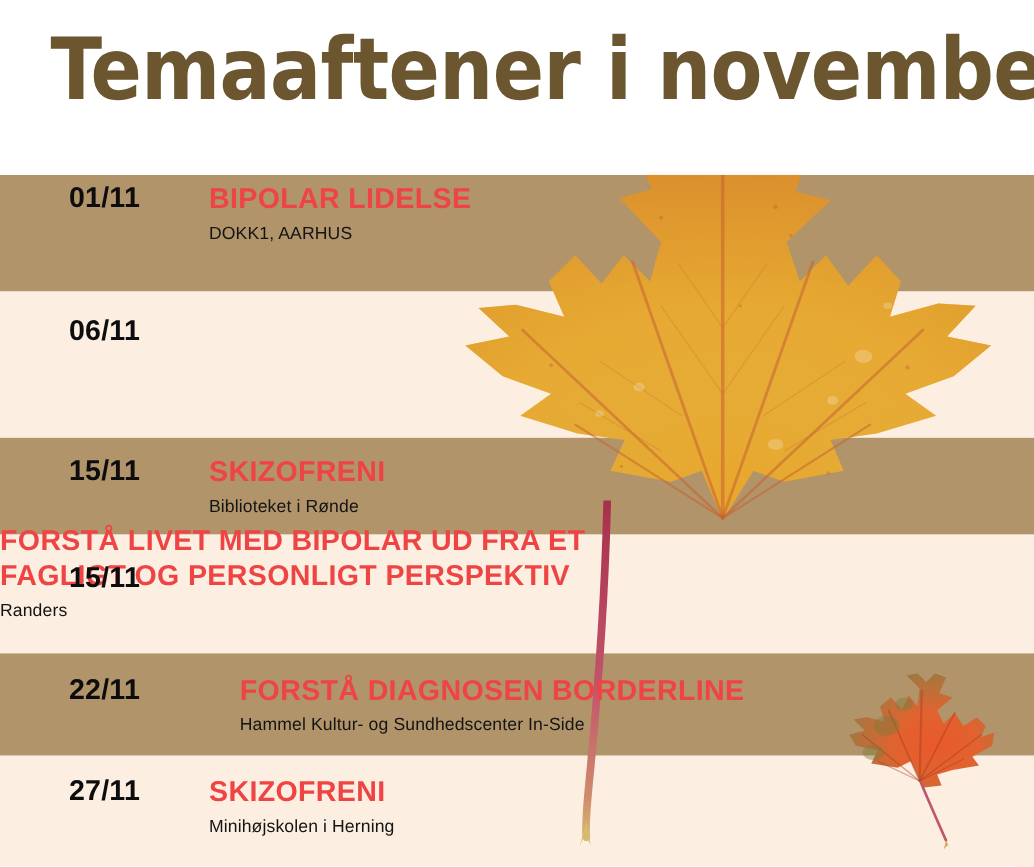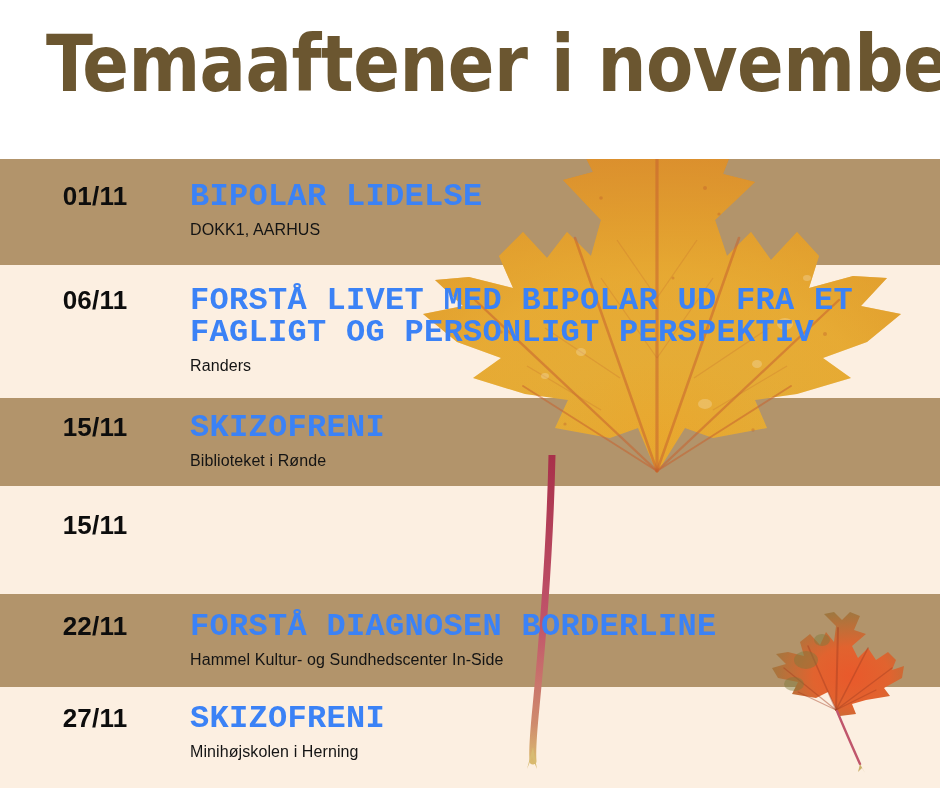--- a/index.html
+++ b/index.html
@@ -89,27 +89,26 @@
     font-size:26px;
     font-weight:700;
     color:#0d0d0d;
     letter-spacing:0.2px;
   }
   .row-body{
     flex:1 1 auto;
     padding-right:18px;
   }
   .row-title{
-    font-size:32px;
+    font-size:26px;
     font-weight:700;
-    color:#3b82f6;
+    color:#ef4444;
     line-height:32px;
     letter-spacing:0.3px;
     white-space:pre-line;
-    font-family:Liberation Mono, monospace;
   }
   .row-venue{
     font-size:16px;
     font-weight:400;
     color:#141414;
     line-height:28px;
     margin-top:3px;
     letter-spacing:0.1px;
   }
 </style>
@@ -249,48 +248,48 @@
           <ellipse cx="22" cy="72" rx="10" ry="7"></ellipse>
           <ellipse cx="50" cy="28" rx="8" ry="6"></ellipse>
         </g>
         <path d="M65 99 C72 116 80 134 88 152" stroke="#c0566c" stroke-width="2.4" fill="none" stroke-linecap="round"></path>
         <path d="M88 152 L86 160 L90 156 L93 161 Z" fill="#cbb06a"></path>
       </g>
     </svg>
   </div>
 
   <div id="rows">
-      <div class="row" style="top: 159px; height: 106px; padding-top: 22px;">
+      <div class="row" style="top: 159px; height: 106px; padding-top: 5px;">
         <div class="row-date">01/11</div>
         <div class="row-body">
           <div class="row-title">BIPOLAR LIDELSE</div>
           <div class="row-venue">DOKK1, AARHUS</div>
         </div>
       </div>
-      <div class="row" style="top: 265px; height: 133px; padding-top: 20px;">
+      <div class="row" style="top: 265px; height: 133px; padding-top: 20px; flex-direction: column;">
         <div class="row-date">06/11</div>
         <div class="row-body">
           <div class="row-title">FORSTÅ LIVET MED BIPOLAR UD FRA ET
 FAGLIGT OG PERSONLIGT PERSPEKTIV</div>
           <div class="row-venue">Randers</div>
         </div>
       </div>
       <div class="row" style="top: 398px; height: 88px; padding-top: 14px;">
         <div class="row-date">15/11</div>
         <div class="row-body">
           <div class="row-title">SKIZOFRENI</div>
           <div class="row-venue">Biblioteket i Rønde</div>
         </div>
       </div>
       <div class="row" style="top: 486px; height: 108px; padding-top: 24px;">
         <div class="row-date">15/11</div>
         <div class="row-body">
         </div>
       </div>
-      <div class="row" style="top: 594px; height: 93px; padding-top: 17px;">
+      <div class="row" style="top: 594px; height: 93px; padding-top: 17px; gap: 28px;">
         <div class="row-date">22/11</div>
         <div class="row-body">
           <div class="row-title">FORSTÅ DIAGNOSEN BORDERLINE</div>
           <div class="row-venue">Hammel Kultur- og Sundhedscenter In-Side</div>
         </div>
       </div>
       <div class="row" style="top: 687px; height: 101px; padding-top: 16px;">
         <div class="row-date">27/11</div>
         <div class="row-body">
           <div class="row-title">SKIZOFRENI</div>

